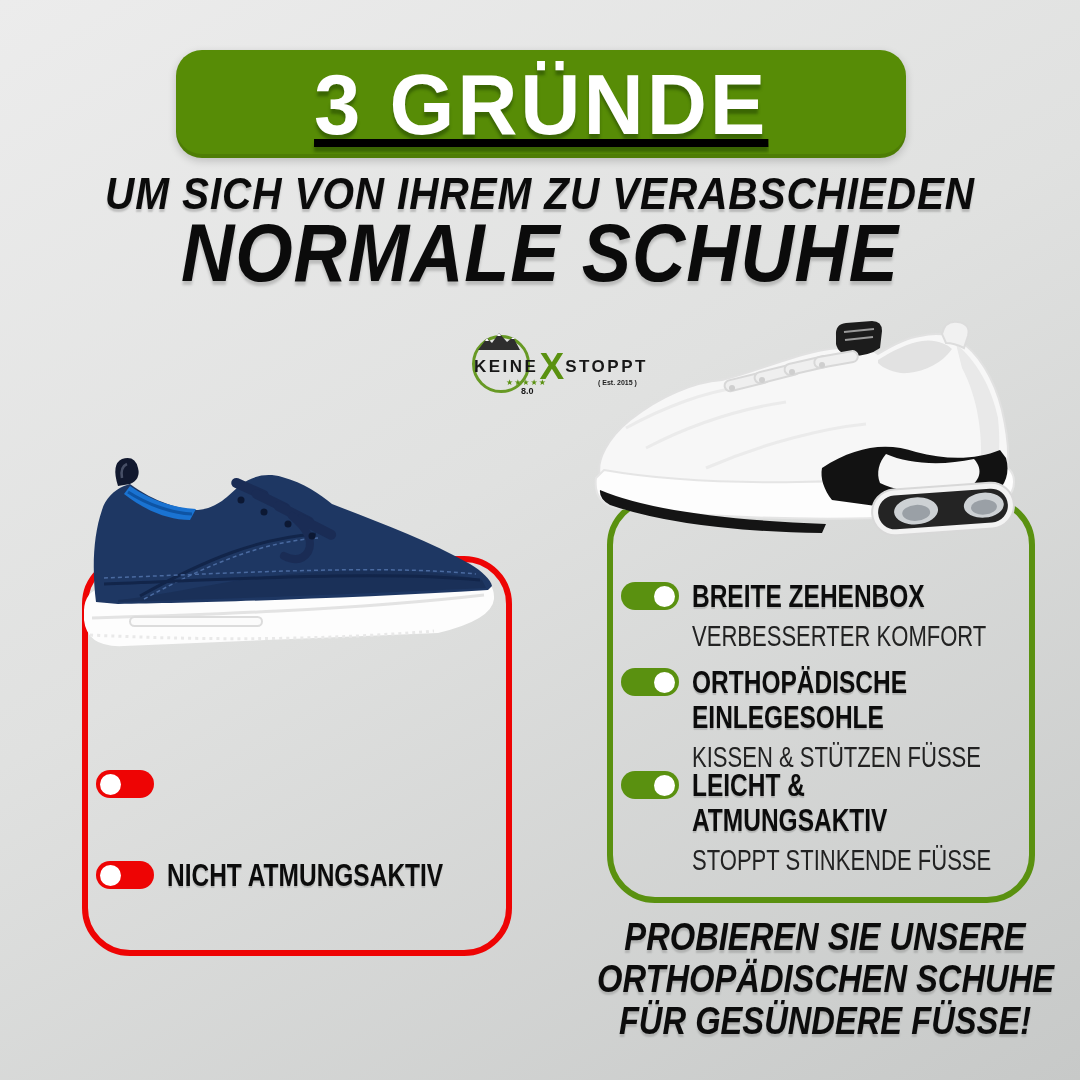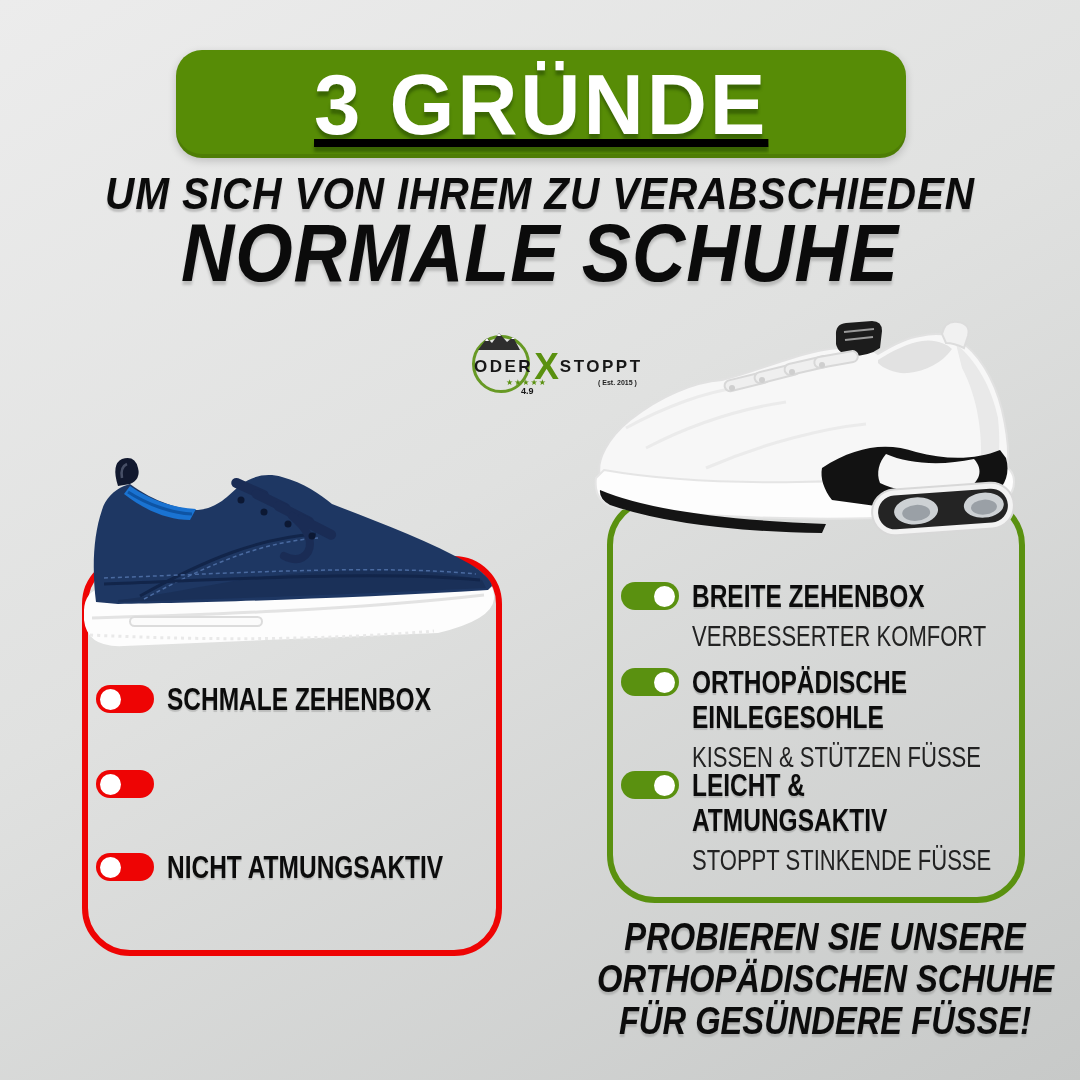--- a/index.html
+++ b/index.html
@@ -33,42 +33,42 @@
   .logo{position:absolute;left:468px;top:330px;width:176px;height:64px;}
   .logo-ring{position:absolute;left:4px;top:5px;width:52px;height:52px;border:3px solid #5a9110;border-radius:50%;opacity:.9;}
   .logo-mountains{position:absolute;left:8px;top:1px;}
   .logo-line{position:absolute;left:6px;top:22px;display:flex;align-items:center;}
   .logo-berg,.logo-perten{font-size:17px;font-weight:bold;letter-spacing:2.5px;color:#171717;}
   .logo-x{font-size:37px;font-weight:bold;color:#5a9110;line-height:30px;margin:0 1px;}
   .logo-stars{position:absolute;left:38px;top:48px;font-size:8px;letter-spacing:1px;color:#5a9110;}
   .logo-rating{position:absolute;left:53px;top:56px;font-size:9px;font-weight:bold;color:#171717;}
   .logo-est{position:absolute;left:130px;top:49px;font-size:7px;font-weight:bold;color:#222;}
   
-  .box{position:absolute;border-radius:48px;z-index:2;background:transparent;}
+  .box{position:absolute;border-radius:48px;z-index:2;background:transparent;padding-left:10px;}
   .red-box{left:82px;top:556px;width:408px;height:388px;border:6px solid #ee0404;}
   .green-box{left:607px;top:497px;width:406px;height:394px;border:6px solid #5a9110;}
   .row{position:absolute;left:8px;display:flex;align-items:flex-start;gap:13px;}
   .toggle{position:relative;flex:0 0 auto;width:58px;height:28px;border-radius:15px;margin-top:3px;cursor:pointer;}
   .toggle.off{background:#ee0404;}
   .toggle.on{background:#5a9110;}
   .knob{position:absolute;top:3.5px;width:21px;height:21px;border-radius:50%;background:#ffffff;}
   .toggle.off .knob{left:4px;}
   .toggle.on .knob{right:4px;}
   .feat{display:flex;flex-direction:column;}
   .feat-title{
     font-size:31px;line-height:35px;font-weight:bold;color:#0c0c0c;white-space:nowrap;
     transform:scaleX(.79);transform-origin:left top;text-shadow:0 2px 1px rgba(0,0,0,.15);
   }
   .feat-title:empty{display:none;}
   .feat-sub{
     font-size:29px;line-height:31px;color:#222;white-space:nowrap;margin-top:7px;
     transform:scaleX(.76);transform-origin:left top;
   }
   
-  .red-box .row.r1{top:120px;} .red-box .row.r2{top:205px;} .red-box .row.r3{top:288px;}
+  .red-box .row.r1{top:120px;} .red-box .row.r2{top:205px;} .red-box .row.r3{top:296px;}
   .green-box .row.r1{top:76px;} .green-box .row.r2{top:162px;} .green-box .row.r3{top:265px;}
   
   .shoe-left{position:absolute;left:78px;top:452px;z-index:3;}
   .shoe-right{position:absolute;left:586px;top:318px;z-index:3;}
   
   .footer{
     position:absolute;left:560px;top:916px;width:530px;text-align:center;
     font-size:38px;line-height:42px;font-weight:bold;font-style:italic;color:#0c0c0c;
     transform:scaleX(.86);text-shadow:0 3px 2px rgba(0,0,0,.15);
   }
@@ -85,26 +85,26 @@
   <div class="subtitle">UM SICH VON IHREM ZU VERABSCHIEDEN</div>
   <div class="title">NORMALE SCHUHE</div>
 
   <div class="logo">
     <span class="logo-ring"></span>
     <svg class="logo-mountains" width="46" height="20" viewBox="0 0 46 20">
       <path d="M2,19 L11,7 L16,12 L23,2 L31,11 L37,6 L44,19 Z" fill="#2e2e2e"></path>
       <path d="M9,10 L11,7 L13,10 Z M21,5 L23,2 L25,5 Z M35,8 L37,6 L39,8 Z" fill="#ffffff"></path>
     </svg>
     <div class="logo-line">
-      <span class="logo-berg">ODER</span>
+      <span class="logo-berg">KEINE</span>
       <span class="logo-x">X</span>
       <span class="logo-perten">STOPPT</span>
     </div>
     <span class="logo-stars">★★★★★</span>
-    <span class="logo-rating">4.9</span>
+    <span class="logo-rating">8.0</span>
     <span class="logo-est">( Est. 2015 )</span>
   </div>
 
   <svg class="shoe-left" width="422" height="205" viewBox="0 0 422 205">
 
     <path d="M24,136 L398,126 Q417,129 416,147 Q414,168 360,181 L46,194 Q9,196 6,168 L6,158 Q7,139 24,136 Z" fill="#fdfdfd"></path>
     <path d="M14,166 Q120,163 200,159 Q320,153 406,143" stroke="#e3e3e3" stroke-width="3" fill="none"></path>
     <rect x="52" y="165" width="132" height="9" rx="4.5" fill="#fbfbfb" stroke="#dcdcdc" stroke-width="2"></rect>
     <path d="M12,183 Q200,192 356,179" stroke="#e9e9e9" stroke-width="3" fill="none" stroke-dasharray="3 4"></path>
 
@@ -186,29 +186,20 @@
       <ellipse cx="330" cy="191" rx="22" ry="13.5" fill="#cdd1d4"></ellipse>
       <ellipse cx="330" cy="193" rx="14" ry="8" fill="#9aa0a6"></ellipse>
       <ellipse cx="398" cy="190" rx="20" ry="12.5" fill="#cdd1d4"></ellipse>
       <ellipse cx="398" cy="192" rx="13" ry="7.5" fill="#9aa0a6"></ellipse>
     </g>
 
     <path d="M14,172 Q80,200 240,206 L236,215 Q100,213 24,187 Q13,181 14,172 Z" fill="#141414"></path>
   </svg>
 
   <div class="box red-box">
-    <div class="row r1">
-      <span class="toggle off">
-          <span class="knob"></span>
-        </span>
-      <div class="feat">
-        <span class="feat-title">SCHMALE ZEHENBOX</span>
-
-      </div>
-    </div>
     <div class="row r2">
       <span class="toggle off">
           <span class="knob"></span>
         </span>
     </div>
     <div class="row r3">
       <span class="toggle off">
           <span class="knob"></span>
         </span>
       <div class="feat">

